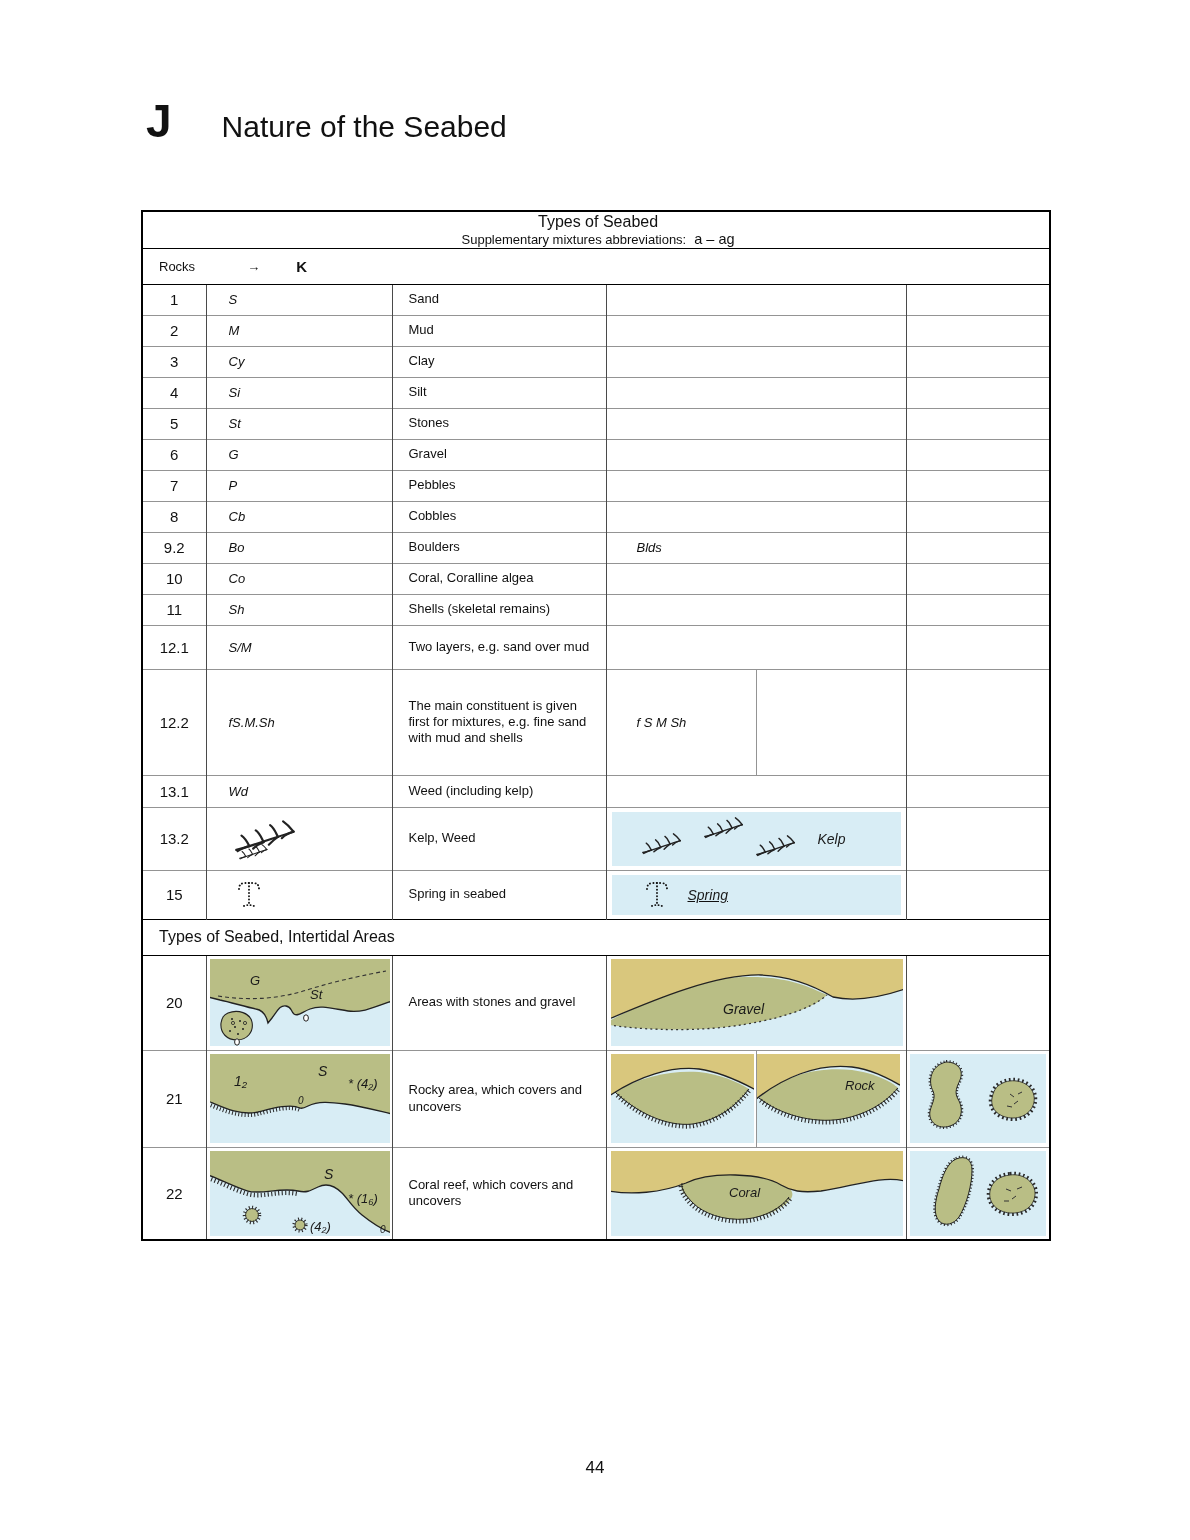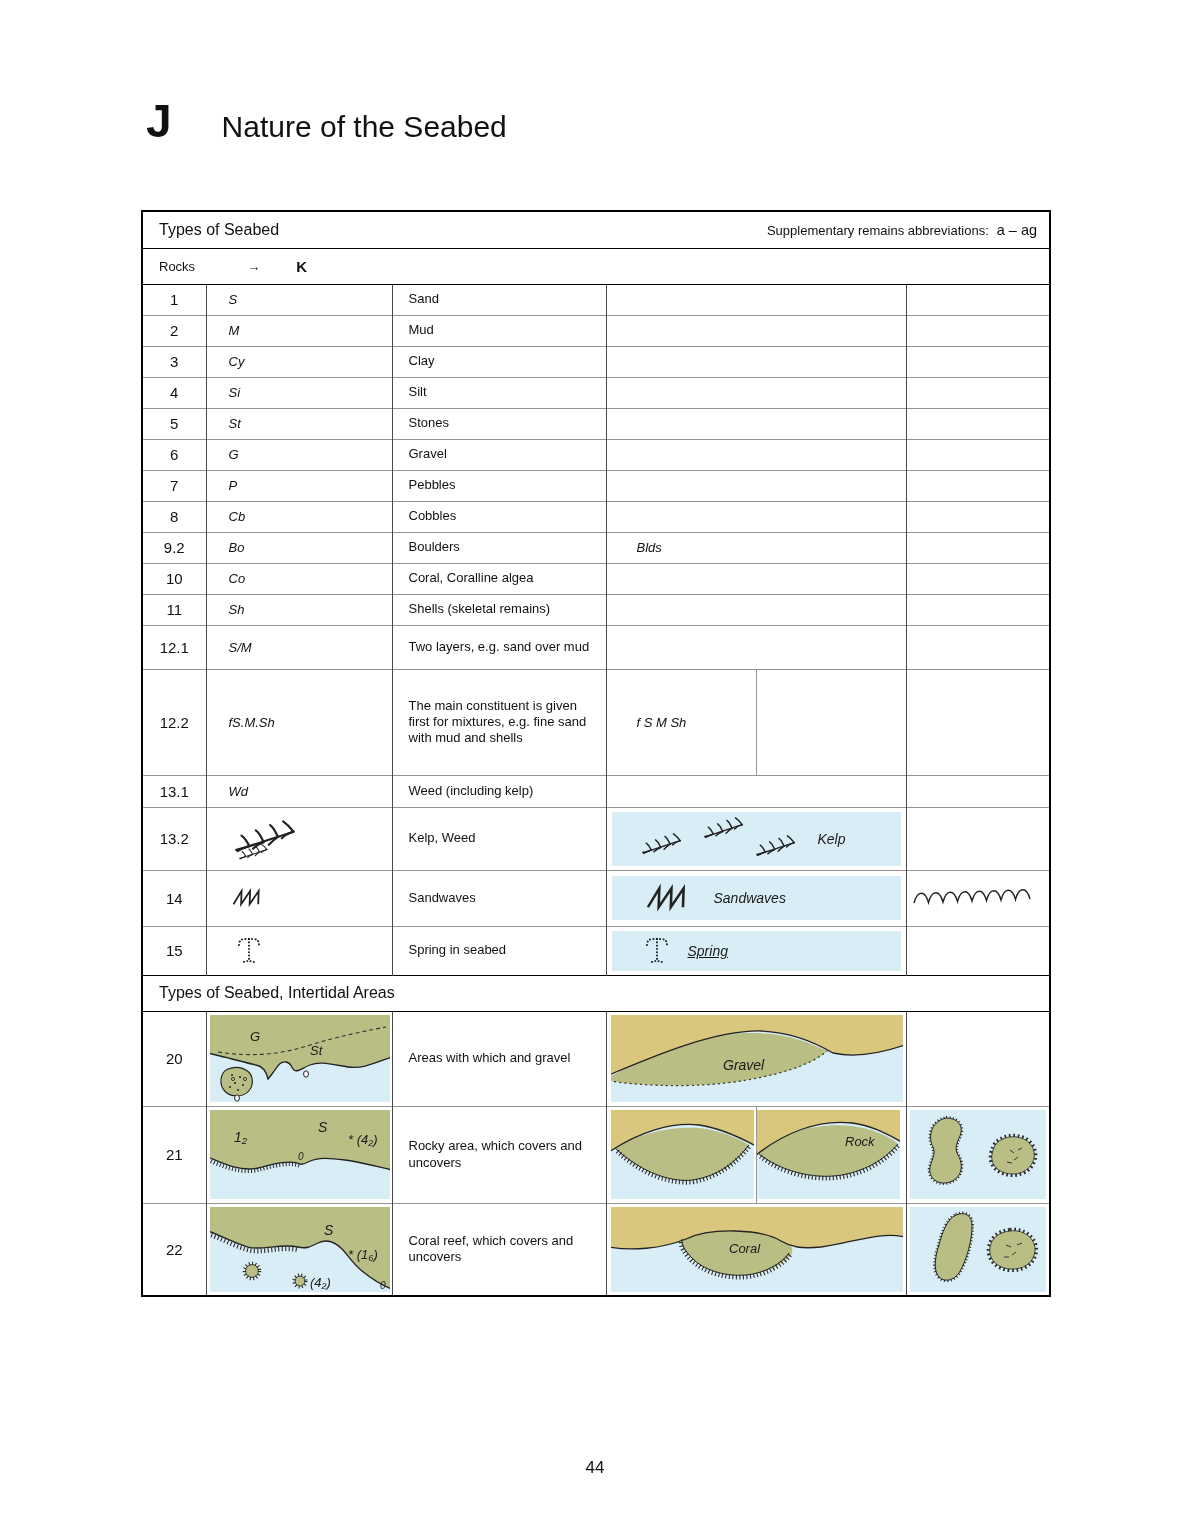--- a/index.html
+++ b/index.html
@@ -13,21 +13,21 @@
 
   .tbl-wrap{position:absolute;left:141px;top:210px;}
   table.tbl{border-collapse:collapse;table-layout:fixed;width:908px;border:2px solid #000;}
   td{border-left:1px solid #4a4a4a;border-top:1px solid #949494;padding:0;
      vertical-align:middle;font-size:13px;overflow:hidden;}
   td:first-child{border-left:none;}
   tr.no-top > td{border-top:none;}
   tr.bt-black > td{border-top:1px solid #000;}
   td.sub{border-left:1px solid #949494;}
 
-  .hrow{display:flex;justify-content:space-between;align-items:center;padding:0 12px 0 16px;}
+  .hrow{display:flex;justify-content:space-between;align-items:center;padding:0 12px 0 16px;flex-direction:column;}
   .htitle{font-size:16px;}
   .hsup{font-size:13px;}
   .hsup .rng{font-size:14.5px;margin-left:8px;}
   .rocksrow{padding-left:16px;display:flex;align-items:center;}
   .rockslbl{font-size:13px;}
   .rocksarrow{font-size:13px;margin-left:52px;}
   .rocksref{font-size:15px;font-weight:bold;margin-left:36px;}
   .inthead{font-size:16px;padding-left:16px;}
 
   .cnum{text-align:center;font-size:15px;}
@@ -96,21 +96,21 @@
         <col style="width:150px">
         <col style="width:144px">
   </colgroup>
 
   <tbody>
         <tr class="no-top" style="height:37px">
     <td colspan="6">
       <div class="hrow">
         <span class="htitle">Types of Seabed</span>
         <span class="hsup">
-          <span>Supplementary remains abbreviations:</span><span class="rng">a – ag</span>
+          <span>Supplementary mixtures abbreviations:</span><span class="rng">a – ag</span>
         </span>
       </div>
     </td>
   </tr>
 
   <tr class="bt-black" style="height:36px">
     <td colspan="6">
       <div class="rocksrow">
         <span class="rockslbl">Rocks</span>
         <span class="rocksarrow">→</span>
@@ -237,42 +237,20 @@
           <use href="#kelpdef" transform="translate(4,20) scale(0.85)"></use>
           <use href="#kelpdef" transform="translate(66,4) scale(0.85)"></use>
           <use href="#kelpdef" transform="translate(118,22) scale(0.85)"></use>
         </svg>
         <span class="lbl">Kelp</span>
       </div>
     </td>
     <td></td>
   </tr>
 
-  <tr style="height:56px">
-    <td class="cnum">14</td>
-    <td class="symcell">
-      <svg class="illus" width="46" height="20" viewBox="0 0 46 20">
-        <use href="#sandwdef" transform="translate(8,2) scale(0.95) skewX(-6)"></use>
-      </svg>
-    </td>
-    <td class="cterm">Sandwaves</td>
-    <td colspan="2">
-      <div class="bluebox" style="height:44px;padding-left:30px;">
-        <svg width="56" height="30" viewBox="0 0 56 30">
-          <use href="#sandwdef" transform="translate(8,4) scale(1.35) skewX(-6)"></use>
-        </svg>
-        <span class="lbl" style="margin-left:16px">Sandwaves</span>
-      </div>
-    </td>
-    <td style="padding-left:4px;">
-      <svg class="illus" width="136" height="28" viewBox="0 0 136 28">
-        <path d="M3,19 c3.5,-13 11,-13 14.5,-0.5 c3.5,-13 11,-13 14.5,-0.5 c3.5,-13 11,-13 14.5,-0.5 c3.5,-13 11,-13 14.5,-0.5 c3.5,-13 11,-13 14.5,-0.5 c3.5,-13 11,-13 14.5,-0.5 c3.5,-13 11,-13 14.5,-0.5 c3.5,-13 11,-13 14.5,-0.5" fill="none" stroke="#222" stroke-width="1.4"></path>
-      </svg>
-    </td>
-  </tr>
 
   <tr style="height:48px">
     <td class="cnum">15</td>
     <td class="symcell" style="padding-left:26px;">
       <svg class="illus" width="34" height="34" viewBox="0 0 34 34">
         <use href="#springdef" transform="translate(5,3)"></use>
       </svg>
     </td>
     <td class="cterm">Spring in seabed</td>
     <td colspan="2">
@@ -306,21 +284,21 @@
         <circle cx="20" cy="72" r="1" fill="#222"></circle>
               <circle cx="28" cy="75" r="1" fill="#222"></circle>
         <circle cx="35" cy="64" r="1.6" fill="none" stroke="#222" stroke-width="0.8"></circle>
         <circle cx="23" cy="64" r="1.6" fill="none" stroke="#222" stroke-width="0.8"></circle>
         <ellipse cx="96" cy="59" rx="2.4" ry="3.2" fill="#fff" stroke="#222" stroke-width="1"></ellipse>
         <ellipse cx="27" cy="83" rx="2.4" ry="3.2" fill="#fff" stroke="#222" stroke-width="1"></ellipse>
         <text class="svgtxt" x="40" y="26" font-size="13">G</text>
         <text class="svgtxt" x="100" y="40" font-size="13">St</text>
       </svg>
     </td>
-    <td class="cterm">Areas with which and gravel</td>
+    <td class="cterm">Areas with stones and gravel</td>
     <td colspan="2" class="ill-pad" style="padding-left:4px">
       <svg class="illus" width="292" height="87" viewBox="0 0 292 87">
         <rect class="water" x="0" y="0" width="292" height="87"></rect>
         <path class="olive" d="M-2,62 C40,40 90,16 140,18 C180,18 202,30 216,36 C202,50 165,62 115,68 C70,73 25,70 -2,66 Z"></path>
         <path class="dot" d="M-2,66 C25,70 70,73 115,68 C165,62 200,50 216,36"></path>
         <path class="tan" d="M-2,-2 L294,-2 L294,30 C265,40 240,42 222,38 C205,28 180,17 150,16 C105,15 45,40 -2,60 Z"></path>
         <path class="ln" d="M-2,60 C45,40 105,15 150,16 C180,17 205,28 222,38 C240,42 265,40 294,30"></path>
         <text class="svgtxt" x="112" y="55" font-size="14">Gravel</text>
       </svg>
     </td>

